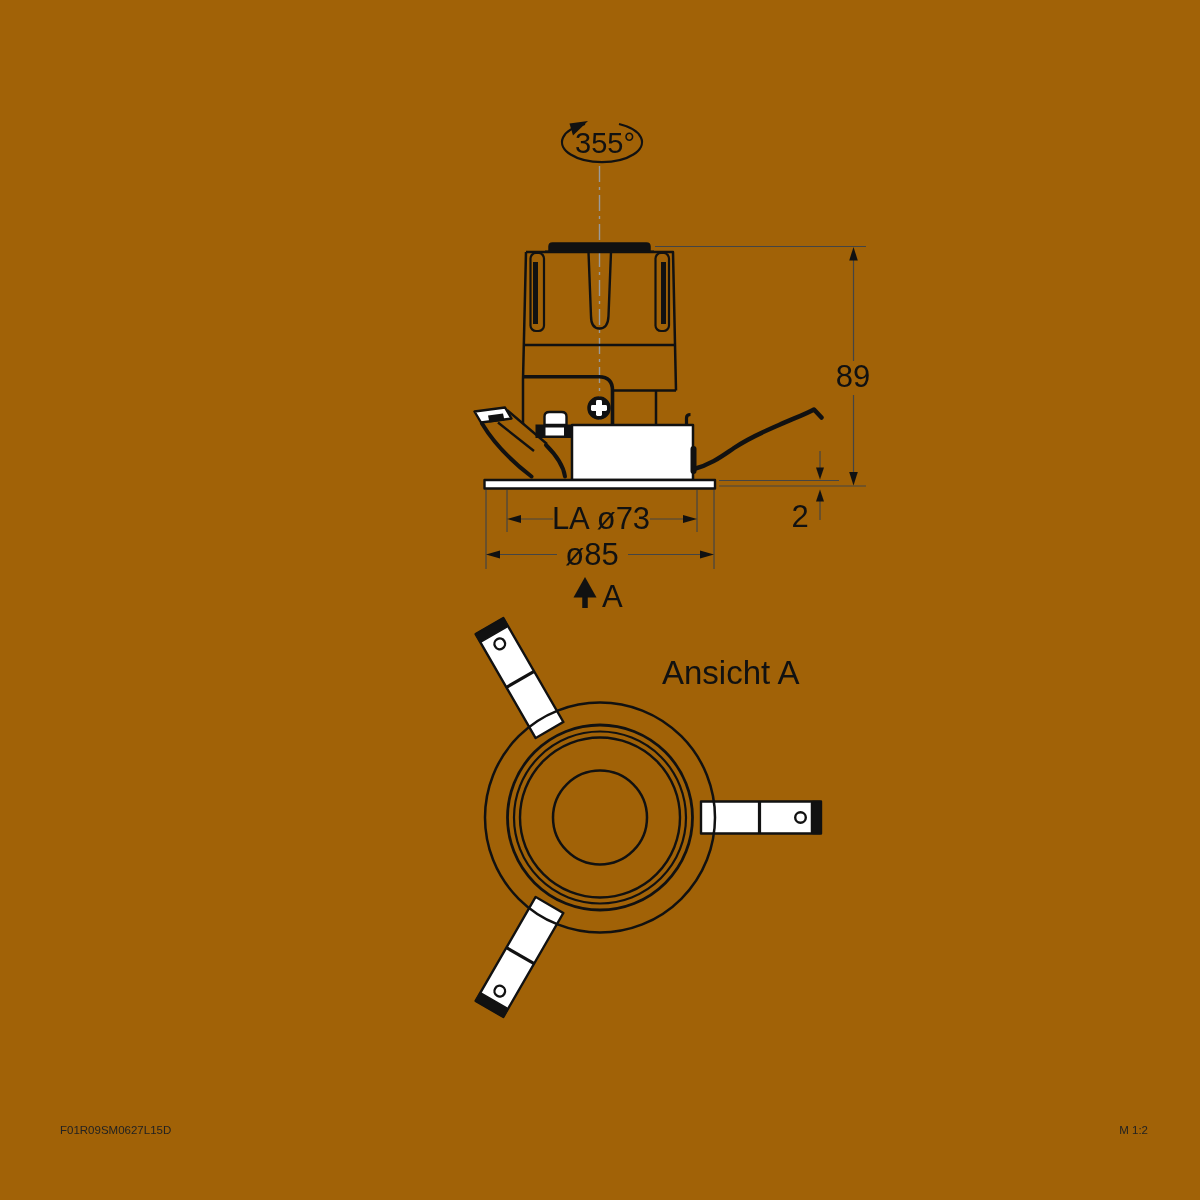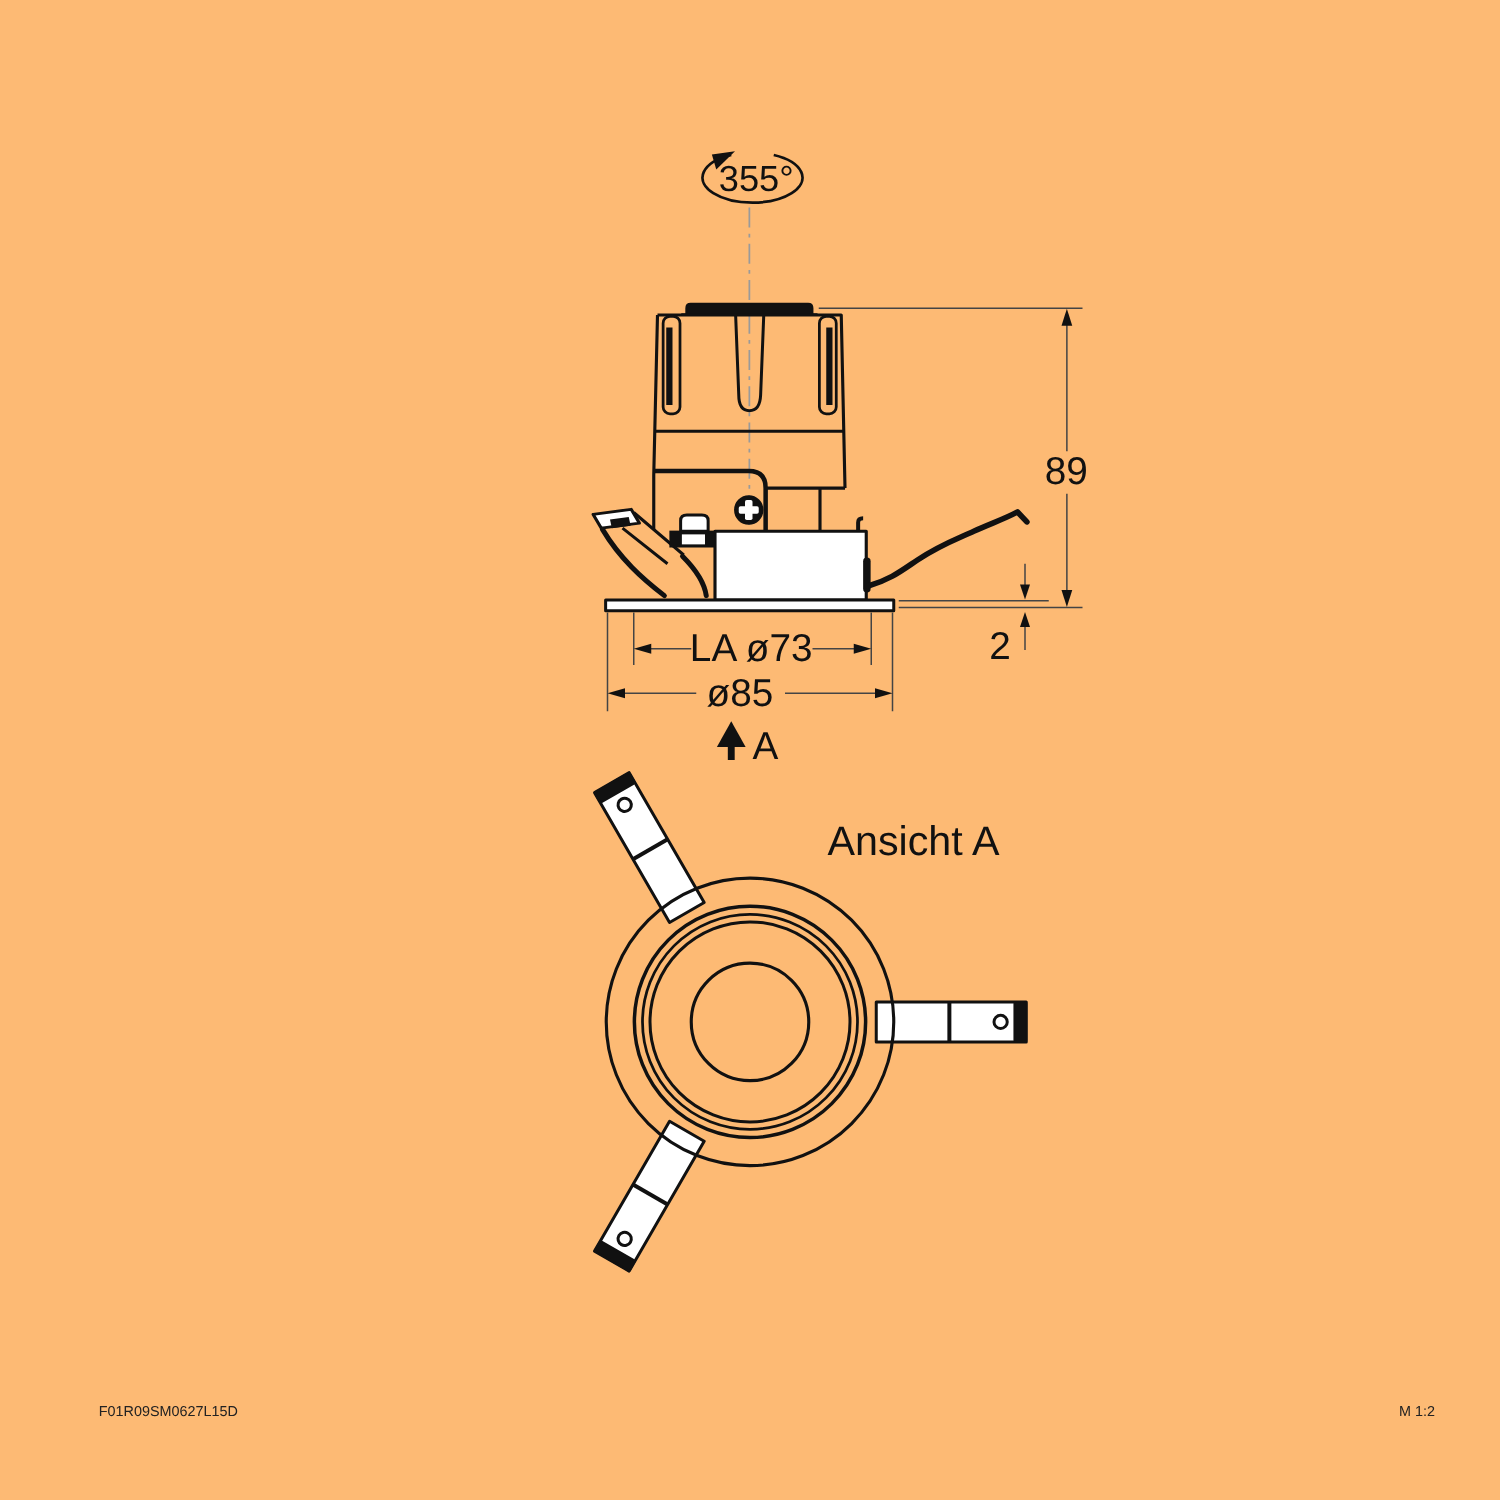--- a/index.html
+++ b/index.html
@@ -1,28 +1,28 @@
 <!DOCTYPE html>
 <html><head>
 <meta charset="utf-8">
 <style>
   html,body{margin:0;padding:0;background:#fff;}
   .page{
-    position:relative;width:1200px;height:1200px;background:#fdba74;
+    position:relative;width:1200px;height:1200px;background:#a16207;
     font-family:"Liberation Sans", sans-serif;color:#111;overflow:hidden;
   }
   svg text{font-family:"Liberation Sans", sans-serif;fill:#111;}
   .dim-text{font-size:31px;}
   .view-title{font-size:33px;}
   .rot-text{font-size:29px;}
   .footer-row{
     position:absolute;left:0;top:1124px;width:1200px;height:20px;
     font-size:11.5px;color:#222;
   }
-  .footer-left{position:absolute;left:60px;top:0;margin-left:19px;}
+  .footer-left{position:absolute;left:60px;top:0;}
   .footer-center{position:absolute;left:0;width:100%;text-align:center;top:2px;}
   .footer-right{position:absolute;right:52px;top:0;}
 </style>
 </head>
 <body>
 
 <div class="page">
 
 <svg width="1200" height="1200" viewBox="0 0 1200 1200">
 

